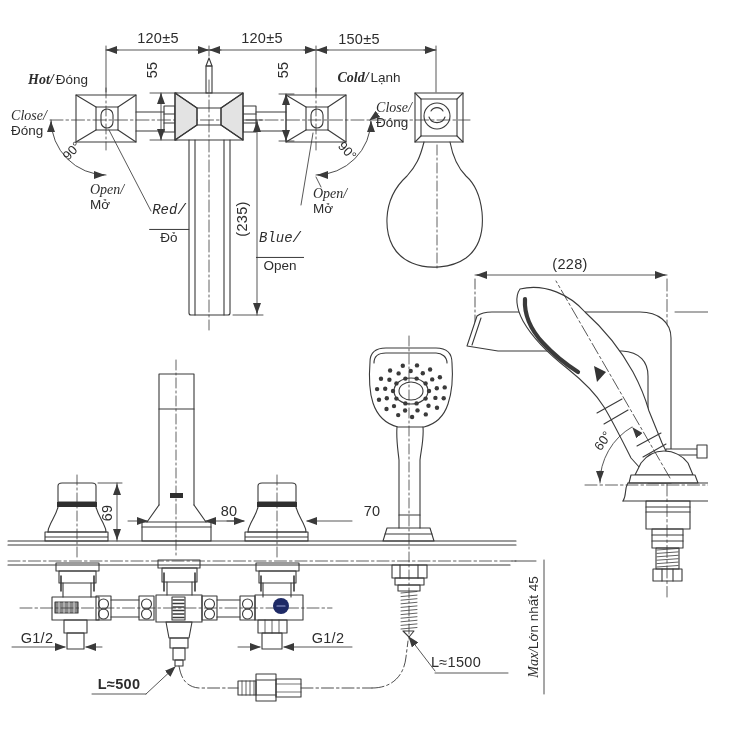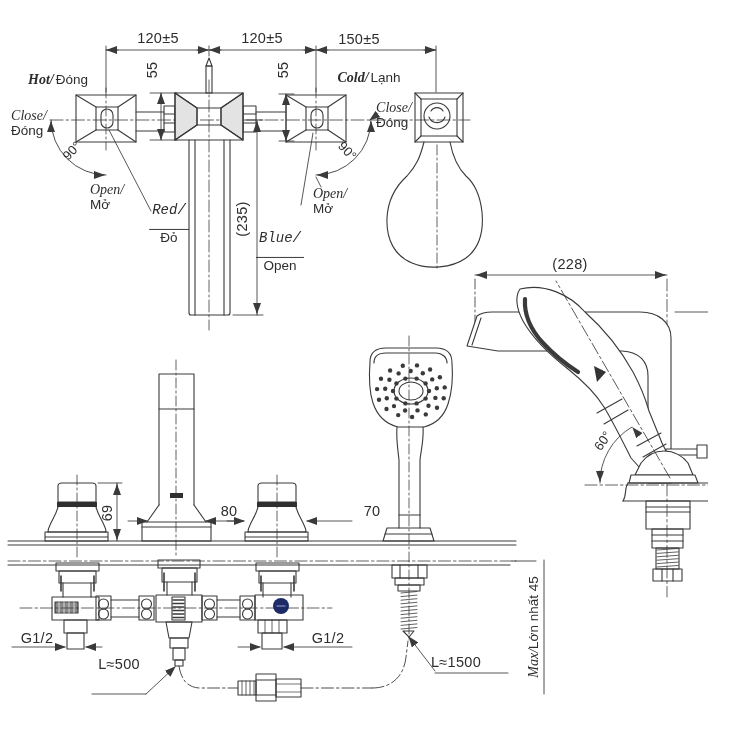--- a/index.html
+++ b/index.html
@@ -481,20 +481,20 @@
 <div class="lbl dim" style="left:570px;top:265px;">(228)</div>
 <div class="lbl dim rot" style="left:718px;top:391px;">(200)</div>
 <div class="lbl" style="left:603px;top:441px;transform:translate(-50%,-50%) rotate(-55deg);font-size:13px;">60°</div>
 
 <div class="lbl dim rot" style="left:108px;top:513px;">69</div>
 <div class="lbl dim" style="left:229px;top:512px;">80</div>
 <div class="lbl dim" style="left:338px;top:512px;margin-left:34px;">70</div>
 
 <div class="lbl dim" style="left:37px;top:639px;">G1/2</div>
 <div class="lbl dim" style="left:328px;top:639px;">G1/2</div>
-<div class="lbl dim" style="left:119px;top:665px;">L≈500</div>
+<div class="lbl dim" style="left:119px;top:685px;font-weight:bold;">L≈500</div>
 <div class="lbl dim" style="left:456px;top:663px;">L≈1500</div>
 
 <div class="lbl rot" style="left:534px;top:627px;">
   <span class="en">Max/</span><span class="vi">Lớn nhất 45</span>
 </div>
 
 </div>
 
 </body></html>

